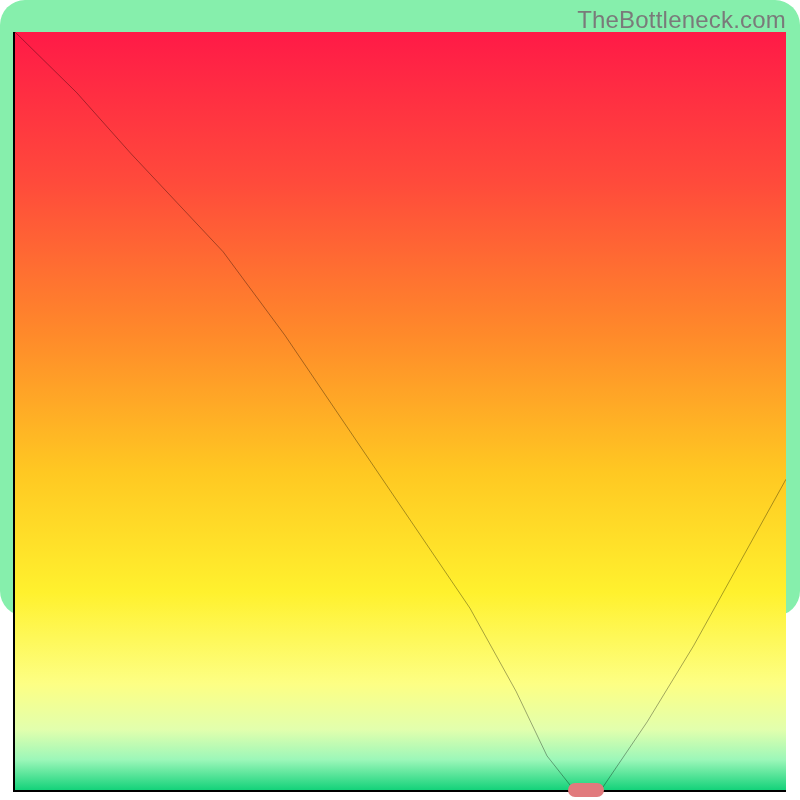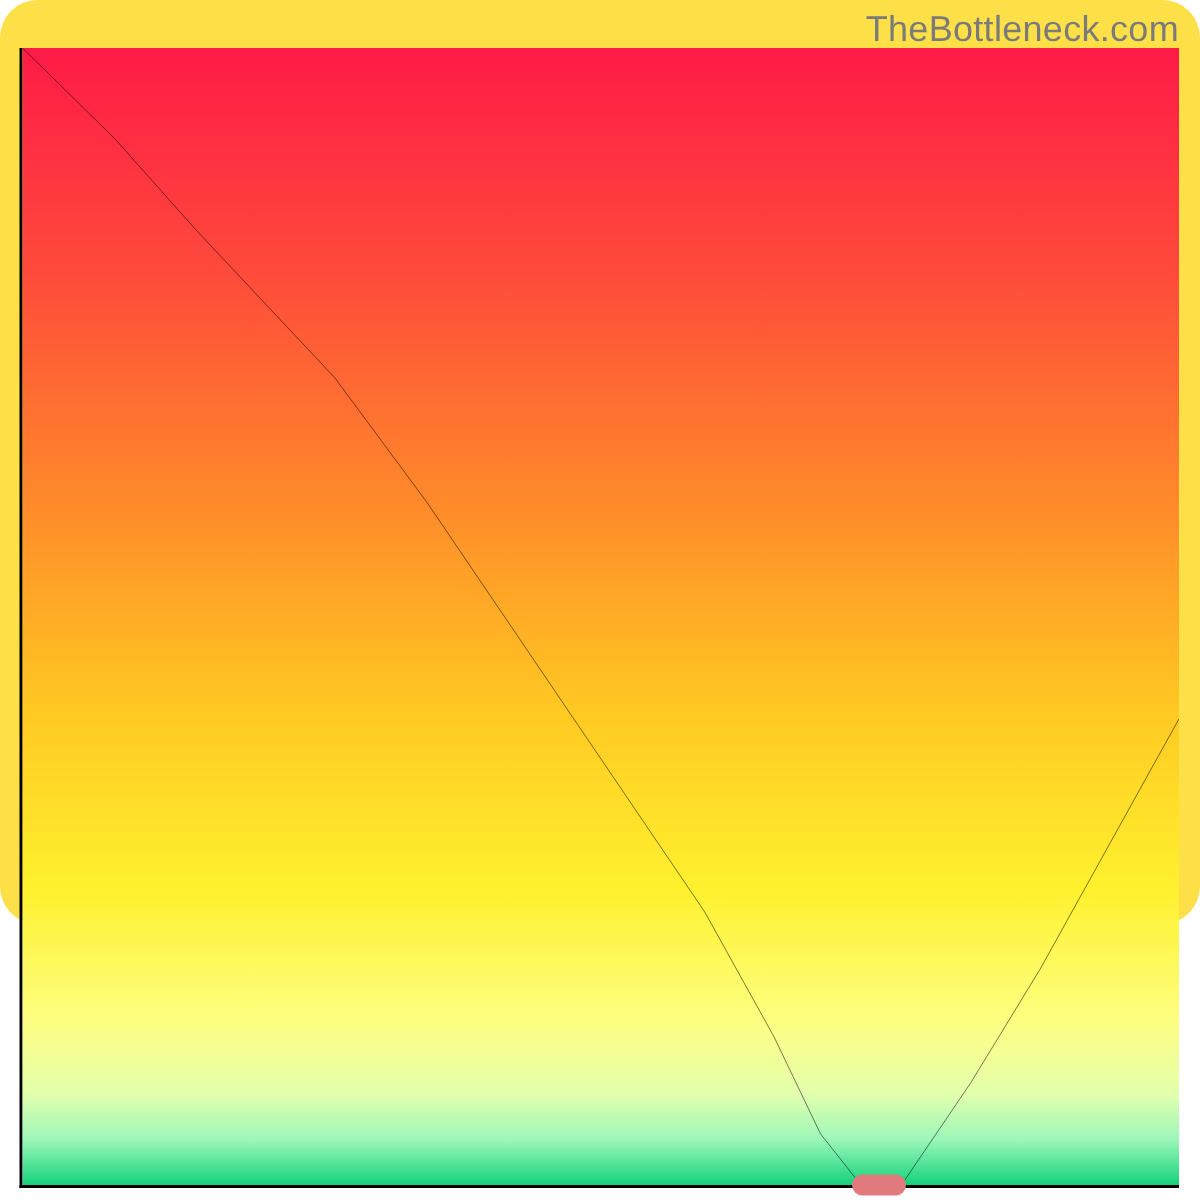--- a/index.html
+++ b/index.html
@@ -7,21 +7,21 @@
     padding: 0;
     width: 800px;
     height: 800px;
     overflow: hidden;
     font-family: Arial, Helvetica, sans-serif;
   }
   .container {
     position: relative;
     width: 800px;
     height: 616px;
-    background: #fde047;
+    background: #86efac;
     border-radius: 25px;
   }
   .watermark {
     position: absolute;
     top: 6px;
     right: 14px;
     font-size: 24px;
     color: #7a7a7a;
     font-weight: 500;
     letter-spacing: 0.2px;

